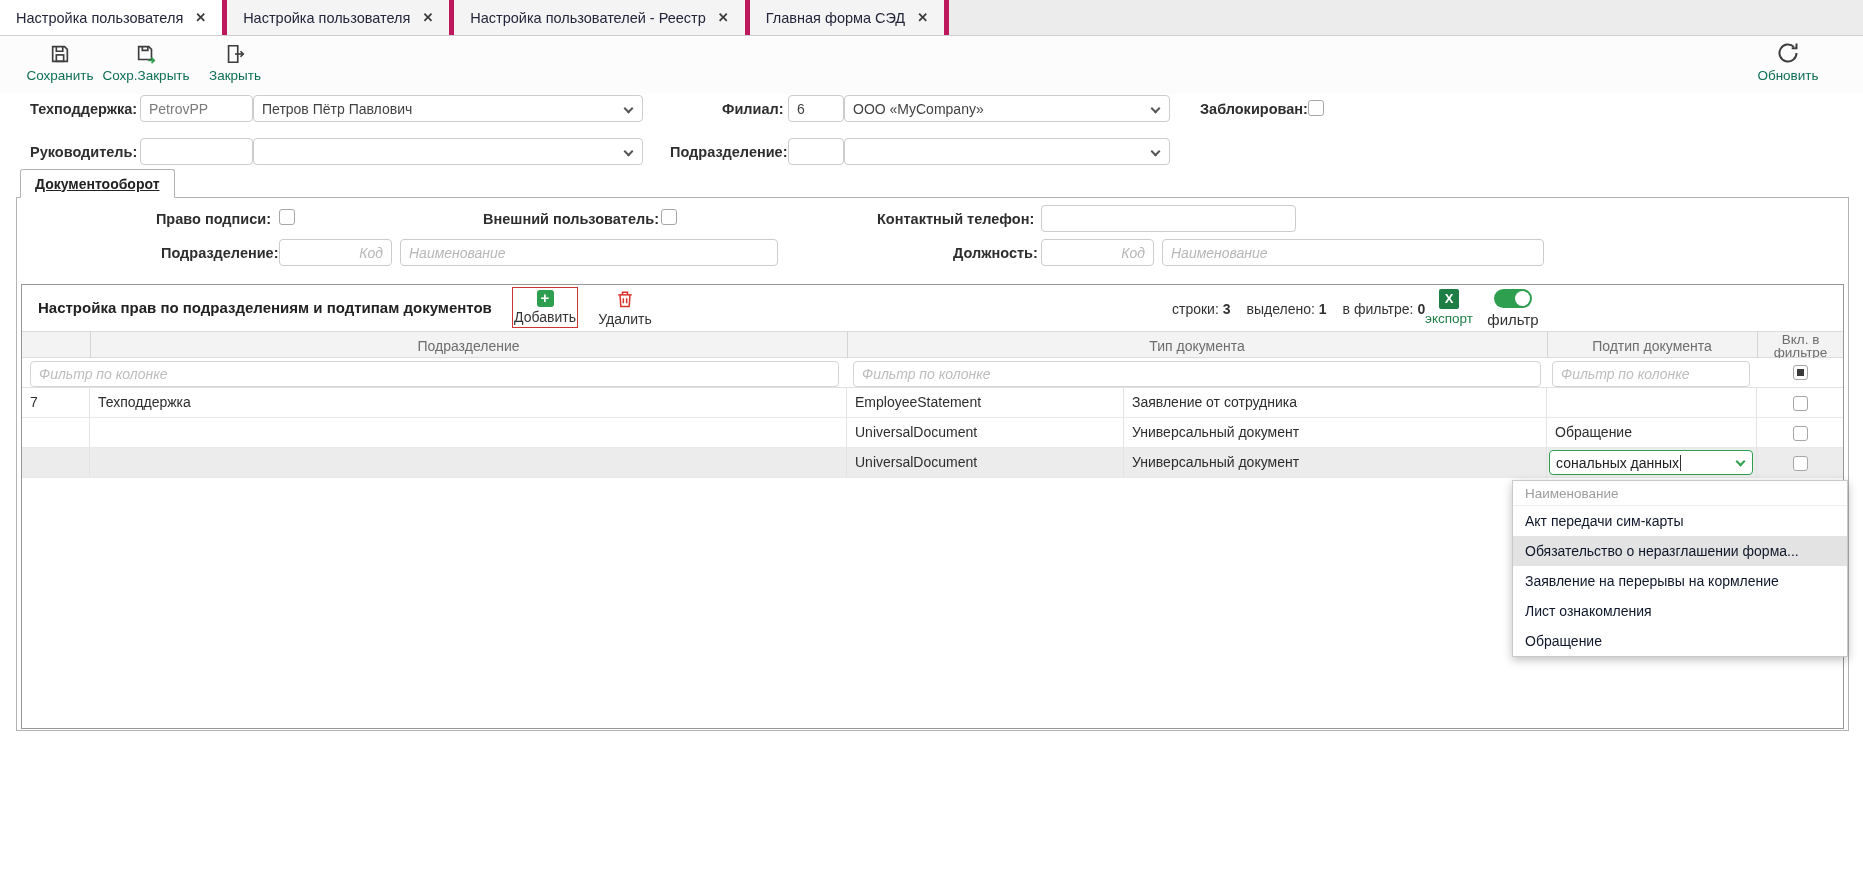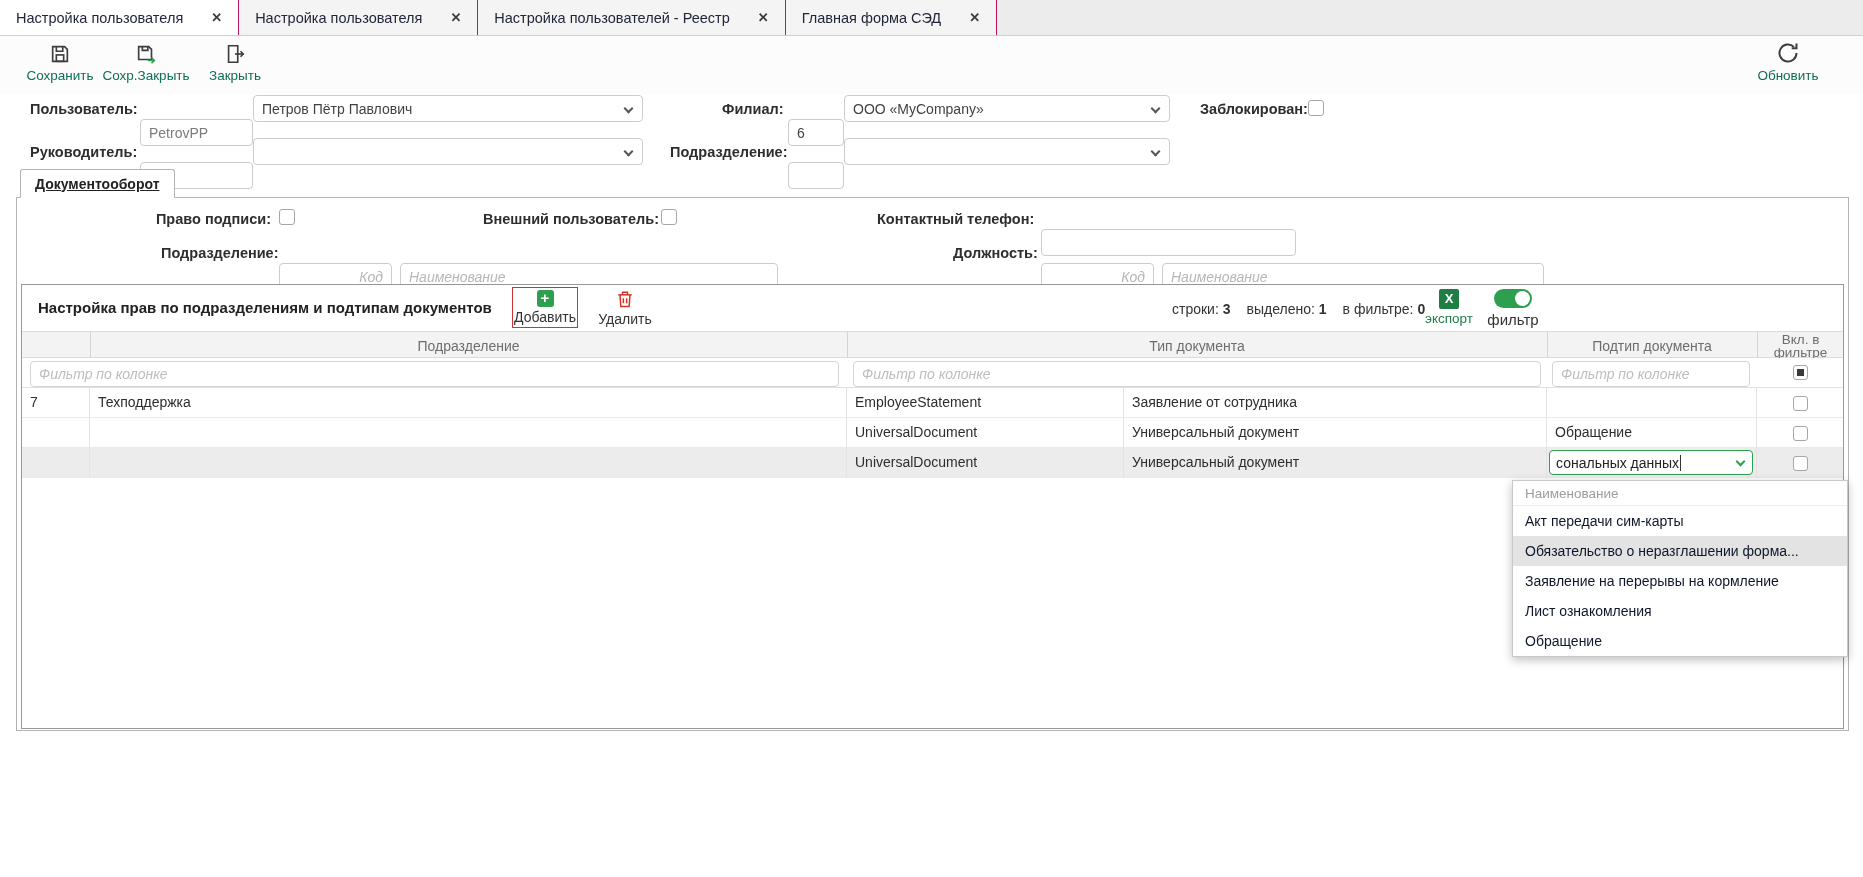--- a/index.html
+++ b/index.html
@@ -7,32 +7,32 @@
   body {
     font-family: "Liberation Sans", sans-serif;
     font-size: 14px;
     color: #333;
     background: #fff;
   }
   #screen { position: relative; width: 1863px; height: 877px; background: #fff; overflow: hidden; }
 
   
   .tabbar { position:absolute; left:0; top:0; width:100%; height:36px; background:#ececec; border-bottom:1px solid #cfcfcf; display:flex; }
-  .tab { display:flex; align-items:center; gap:28px; padding:0 16px; border-right:1px solid #be185d; background:#f4f4f4; color:#23263a; font-size:14.5px; white-space:nowrap; cursor:pointer; }
+  .tab { display:flex; align-items:center; gap:12px; padding:0 16px; border-right:5px solid #be185d; background:#f4f4f4; color:#23263a; font-size:14.5px; white-space:nowrap; cursor:pointer; }
   .tab.active { background:#fff; }
   .tab-close { color:#3c3c3c; font-size:13px; font-weight:bold; }
 
   
   .toolbar { position:absolute; left:0; top:36px; width:100%; height:58px; background:#fcfcfc; }
   .tbtn { position:absolute; top:7px; display:flex; flex-direction:column; align-items:center; gap:3px; cursor:pointer; }
   .tbtn span { color: var(--toolbar-text, #0e6f55); font-size:13.5px; }
 
   
   .flabel { position:absolute; font-weight:600; color:#2e2e2e; font-size:14.5px; text-align:right; white-space:nowrap; }
-  .inp { position:absolute; height:27px; border:1px solid #ccc; border-radius:4px; background:#fff; padding:12px 8px; font:inherit; color:#424242; outline:none;margin-top:24px; }
+  .inp { position:absolute; height:27px; border:1px solid #ccc; border-radius:4px; background:#fff; padding:12px 8px; font:inherit; color:#424242; outline:none; }
   .inp.gray { color:#7b7b7b; }
   .inp.right { text-align:right; }
   .inp::placeholder { color:#b7b7b7; font-style:italic; }
   .combo { position:absolute; height:27px; border:1px solid #ccc; border-radius:4px; background:#fff; display:flex; align-items:center; padding:0 28px 0 8px; color:#424242; cursor:pointer; white-space:nowrap; overflow:hidden; }
   .chev { position:absolute; right:10px; top:9px; width:7px; height:7px; border-right:2px solid #555; border-bottom:2px solid #555; transform:rotate(45deg); }
   .cbx { position:absolute; width:16px; height:16px; border:1px solid #a6a6a6; border-radius:3px; background:#fff; cursor:pointer; }
   .cbx.inline { position:relative; display:inline-block; width:15px; height:15px; }
   .cbx.indet::after { content:""; position:absolute; inset:3px; background:#3a3a3a; }
 
   
@@ -149,21 +149,21 @@
       <span style="height:24px;">
         <svg width="24" height="24" viewBox="0 0 24 24" fill="none" stroke="#3d3d3d" stroke-width="2">
             <path d="M20.5 12a8.5 8.5 0 1 1-2.6-6.1"></path>
             <path d="M20.5 2.5v4.8h-4.8"></path>
           </svg>
       </span>
       <span>Обновить</span>
     </div>
   </div>
 
-  <div class="flabel" style="left:30px; top:101px; width:105px;">Пользователь:</div>
+  <div class="flabel" style="left:30px; top:101px; width:105px;">Техподдержка:</div>
   <input class="inp gray" style="left: 140px; top: 95px; width: 113px;" value="PetrovPP">
   <div class="combo" style="left:253px; top:95px; width:390px;">
     <span>Петров Пётр Павлович</span>
     <span class="chev"></span>
   </div>
   <div class="flabel" style="left:722px; top:101px; width:58px;">Филиал:</div>
   <input class="inp" style="left: 788px; top: 95px; width: 56px;" value="6">
   <div class="combo" style="left:844px; top:95px; width:326px;">
     <span>ООО «MyCompany»</span>
     <span class="chev"></span>

